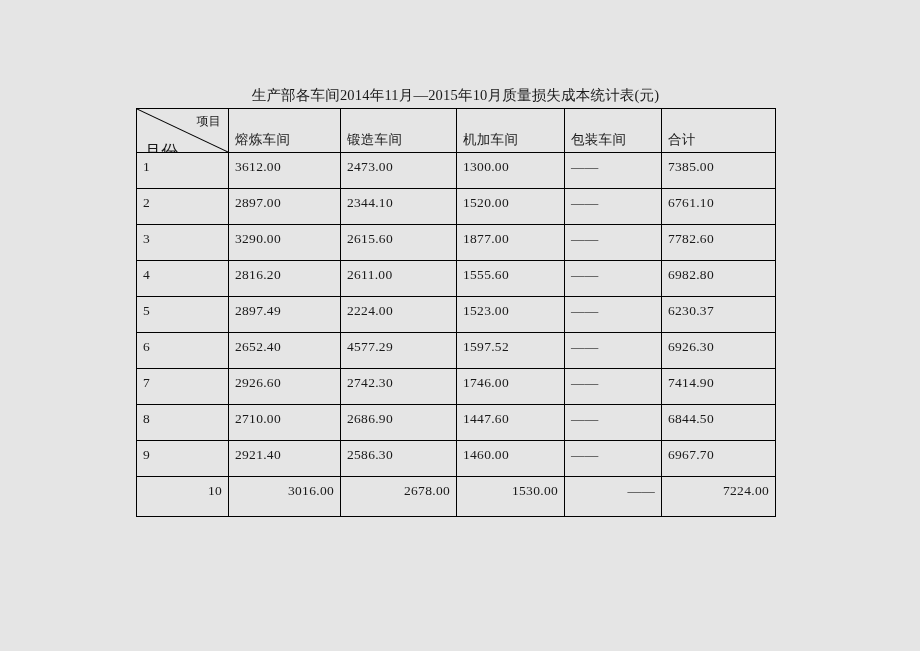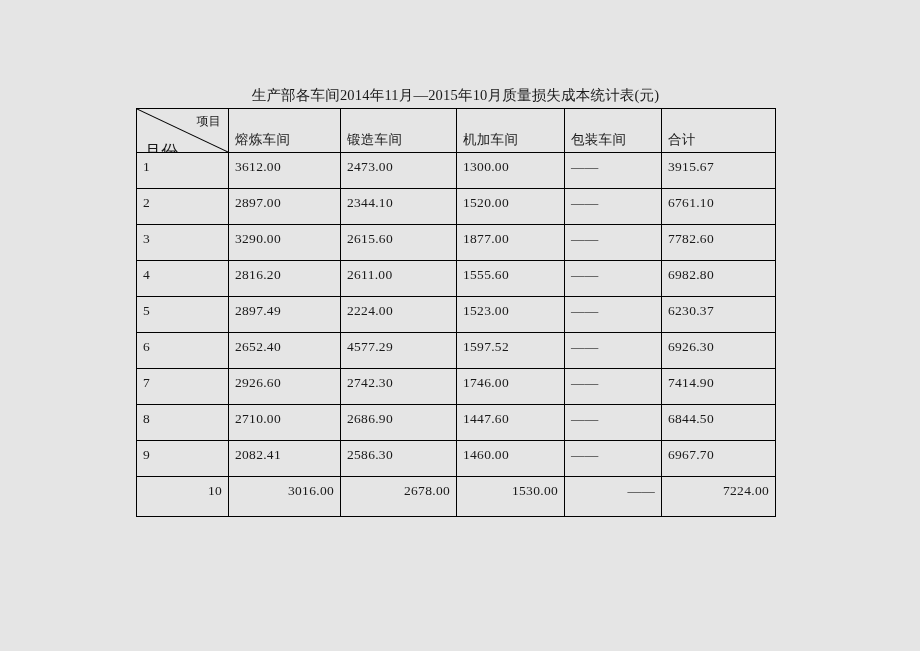--- a/index.html
+++ b/index.html
@@ -144,21 +144,21 @@
         <th>合计</th>
       </tr>
     </thead>
     <tbody>
       <tr class="data-row">
         <td class="num">1</td>
         <td class="num">3612.00</td>
         <td class="num">2473.00</td>
         <td class="num">1300.00</td>
         <td class="dash">——</td>
-        <td class="num">3915.67</td>
+        <td class="num">7385.00</td>
       </tr>
       <tr class="data-row">
         <td class="num">2</td>
         <td class="num">2897.00</td>
         <td class="num">2344.10</td>
         <td class="num">1520.00</td>
         <td class="dash">——</td>
         <td class="num">6761.10</td>
       </tr>
       <tr class="data-row">
@@ -204,21 +204,21 @@
       <tr class="data-row">
         <td class="num">8</td>
         <td class="num">2710.00</td>
         <td class="num">2686.90</td>
         <td class="num">1447.60</td>
         <td class="dash">——</td>
         <td class="num">6844.50</td>
       </tr>
       <tr class="data-row">
         <td class="num">9</td>
-        <td class="num">2082.41</td>
+        <td class="num">2921.40</td>
         <td class="num">2586.30</td>
         <td class="num">1460.00</td>
         <td class="dash">——</td>
         <td class="num">6967.70</td>
       </tr>
       <tr class="data-row last-row">
         <td class="num">10</td>
         <td class="num">3016.00</td>
         <td class="num">2678.00</td>
         <td class="num">1530.00</td>

